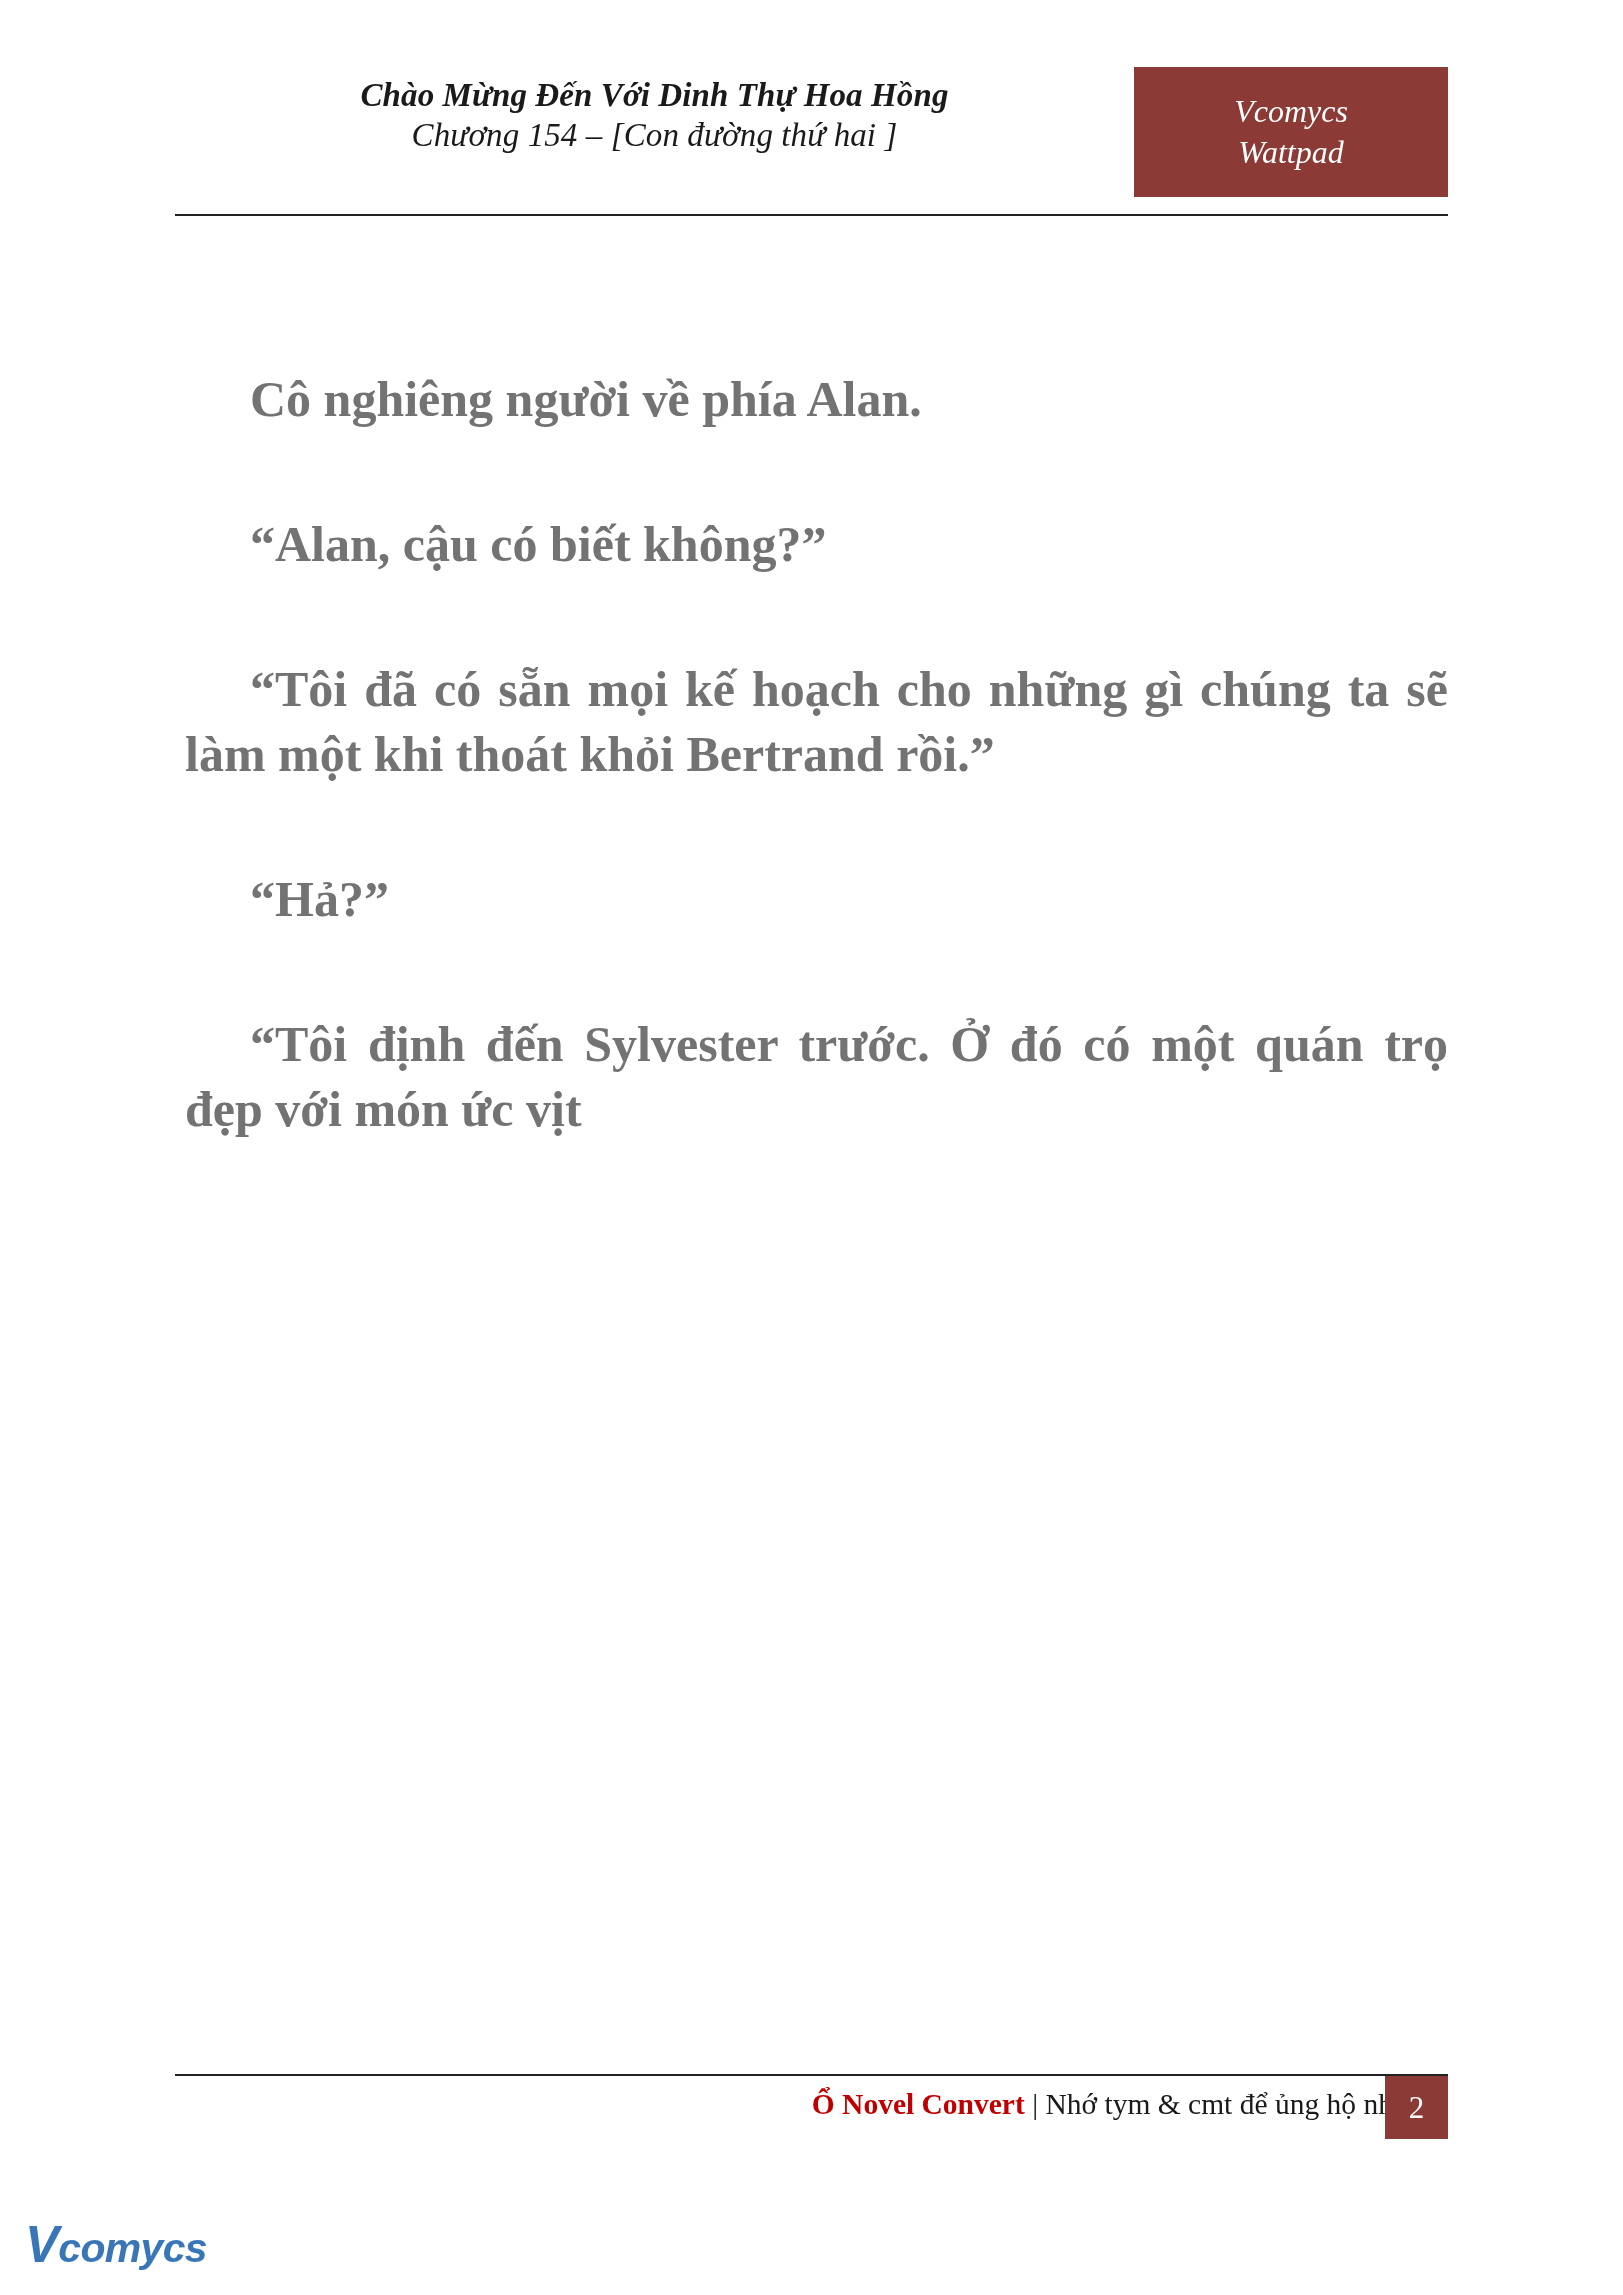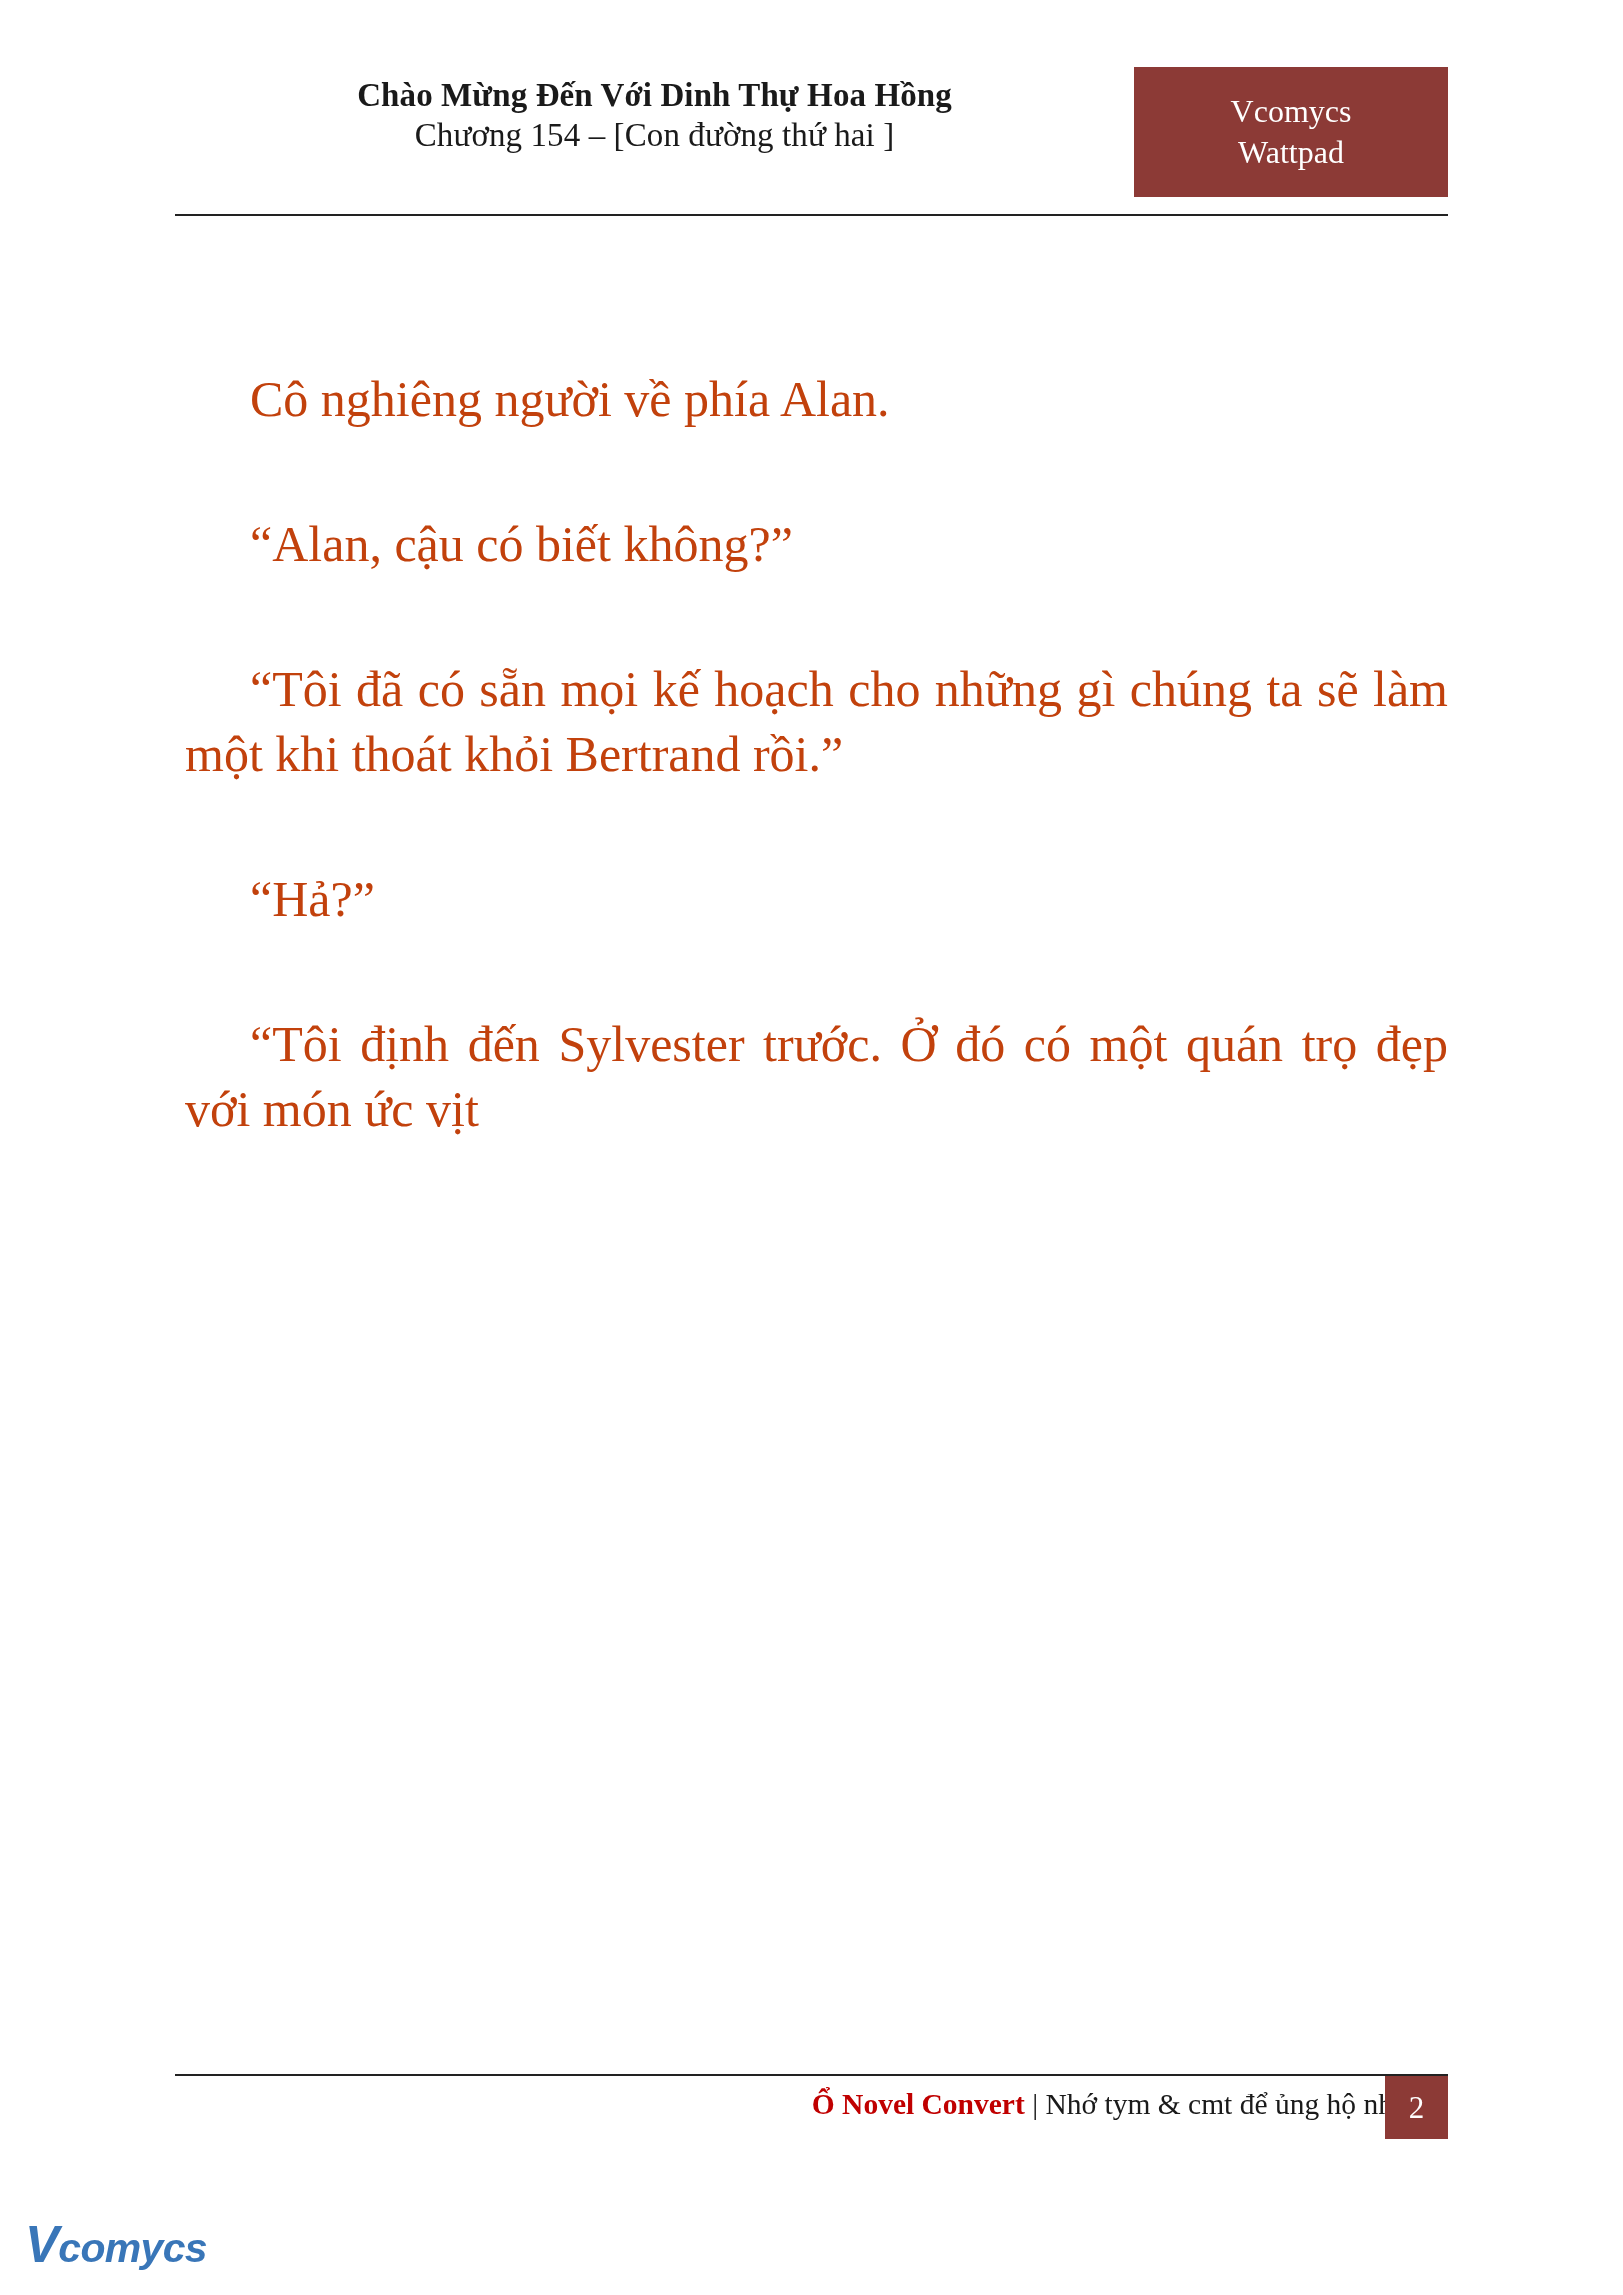--- a/index.html
+++ b/index.html
@@ -23,20 +23,21 @@
     background: #ffffff;
   }
 
   
   .header {
     position: absolute;
     left: 175px;
     top: 75px;
     width: 1273px;
     height: 137px;
+    font-style: italic;
   }
   .header-text {
     position: absolute;
     left: 0;
     top: 0;
     width: 959px;
     text-align: center;
     font-family: "Liberation Serif", serif;
     font-size: 33px;
     line-height: 1.22;
@@ -77,24 +78,25 @@
   .content {
     position: absolute;
     left: 185px;
     top: 367px;
     width: 1263px;
   }
   .para {
     font-family: "Liberation Serif", serif;
     font-size: 50px;
     line-height: 1.30;
-    color: #c2410c;
+    color: #737373;
     margin: 0 0 80px 0;
     text-indent: 65px;
     text-align: justify;
+    font-weight: bold;
   }
   .para.last {
     margin-bottom: 12px;
   }
 
   
   .footer-rule {
     position: absolute;
     left: 175px;
     top: 2074px;

